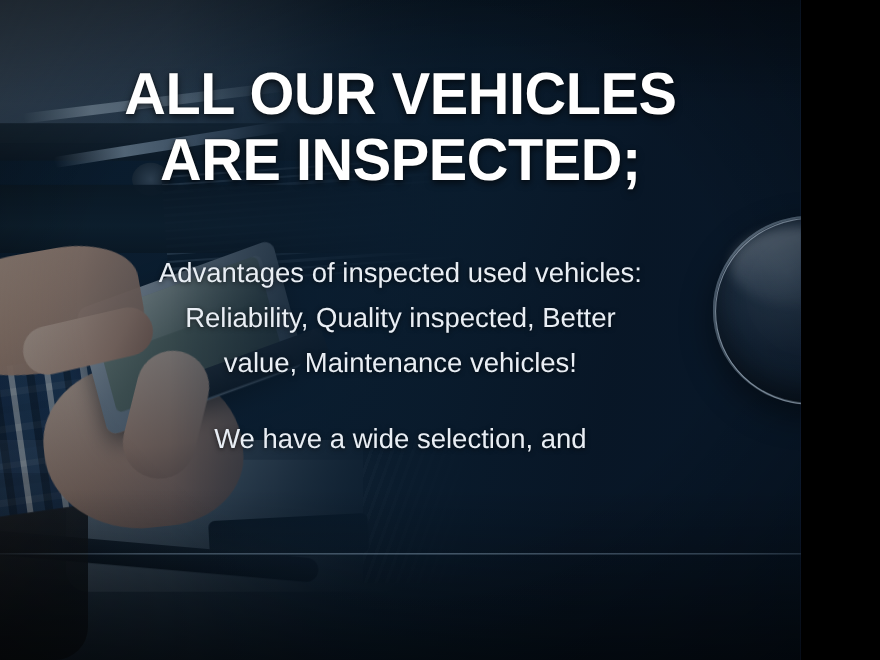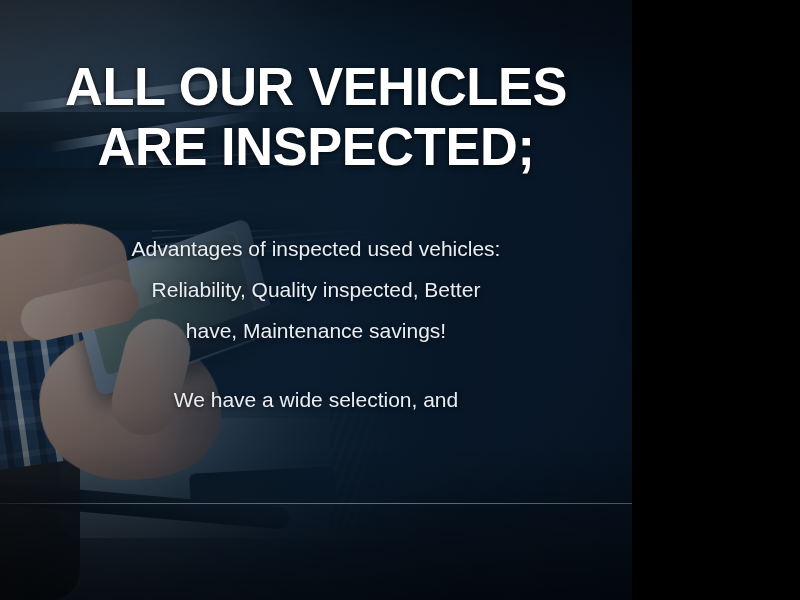--- a/index.html
+++ b/index.html
@@ -7,21 +7,21 @@
     margin: 0;
     padding: 0;
     background: #000;
   }
   body {
     font-family: "Liberation Sans", sans-serif;
   }
 
   .slide {
     position: relative;
-    width: 632px;
+    width: 728px;
     height: 600px;
     overflow: hidden;
     background: #8b5cf6;
     user-select: none;
   }
 
   
 
   .bg-base {
     position: absolute;
@@ -364,21 +364,21 @@
   .headline .hl-line { display: block; white-space: nowrap; }
 
   .body-copy {
     position: absolute;
     left: 0; right: 0;
     top: 228px;
     text-align: center;
     color: #e9eef4;
     font-family: "Liberation Sans", sans-serif;
     font-weight: 400;
-    font-size: 21px;
+    font-size: 25px;
     line-height: 41px;
     text-shadow: 0 1px 5px rgba(0,0,0,.66);
   }
   .body-copy .para { display: block; }
   .body-copy .para.second { margin-top: 28px; }
   .body-copy .ln { display: block; white-space: nowrap; }
 
   .divider {
     position: absolute;
     left: 0;
@@ -453,21 +453,21 @@
 
     <div class="headline">
       <span class="hl-line">ALL OUR VEHICLES</span>
       <span class="hl-line">ARE INSPECTED;</span>
     </div>
 
     <div class="body-copy">
       <span class="para first">
         <span class="ln">Advantages of inspected used vehicles:</span>
         <span class="ln">Reliability, Quality inspected, Better</span>
-        <span class="ln">have, Maintenance savings!</span>
+        <span class="ln">value, Maintenance vehicles!</span>
       </span>
       <span class="para second">
         <span class="ln">We have a wide selection, and</span>
       </span>
     </div>
 
     <div class="divider"></div>
 
     <div class="footer">
       

